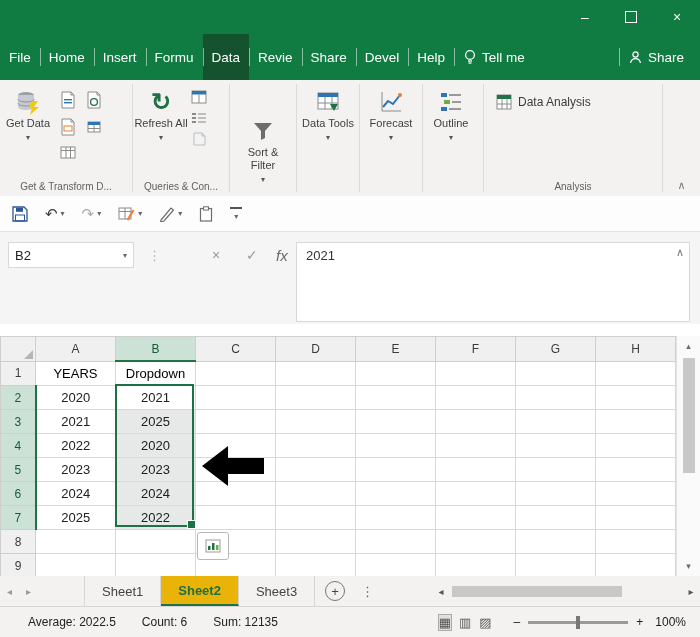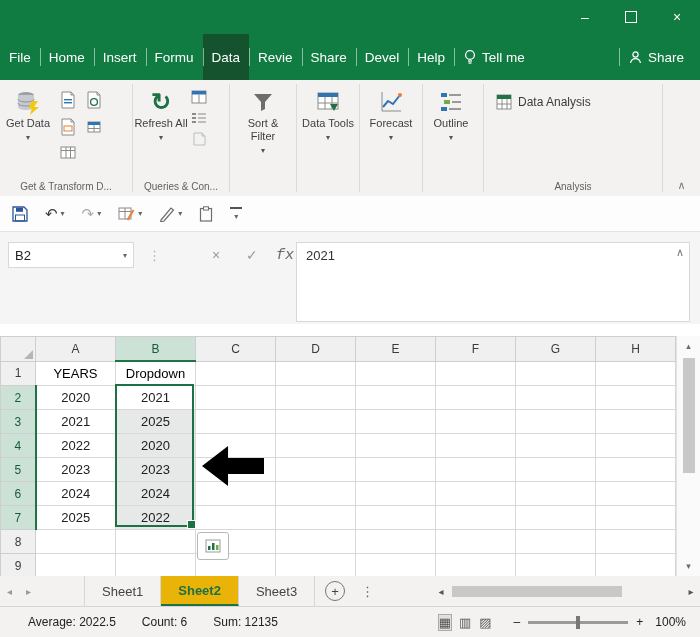--- a/index.html
+++ b/index.html
@@ -51,21 +51,21 @@
   .qcust{display:flex;flex-direction:column;align-items:center;line-height:6px;}
 
   
   #formula{position:absolute;left:0;top:232px;width:700px;height:104px;background:#F5F5F5;}
   #namebox{position:absolute;left:8px;top:10px;width:126px;height:26px;background:#fff;
            border:1px solid #D8D8D8;display:flex;align-items:center;font-size:13px;color:#222;
            padding:0 6px;box-sizing:border-box;}
   #namebox .nbarrow{margin-left:auto;font-size:8px;color:#666;}
   #fbar-dots{position:absolute;left:148px;top:16px;color:#B0B0B0;font-size:13px;}
   .fbtn{position:absolute;top:15px;font-size:14px;color:#9A9A9A;}
-  #fx{font-family:Liberation Mono, monospace;font-style:italic;color:#6A6A6A;font-size:15px;}
+  #fx{font-family:Liberation Sans, sans-serif;font-style:italic;color:#6A6A6A;font-size:15px;}
   #formula-input{position:absolute;left:296px;top:10px;width:394px;height:80px;background:#fff;
                  border:1px solid #D8D8D8;box-sizing:border-box;font-size:13px;color:#333;
                  padding:5px 9px;}
   #formula-expand{position:absolute;right:16px;top:14px;color:#777;font-size:11px;}
   #formula-gap{position:absolute;left:0;top:324px;width:700px;height:12px;background:#fff;}
 
   
   #sheet{position:absolute;left:0;top:336px;width:676px;height:240px;background:#fff;}
   #sheet table{border-collapse:collapse;table-layout:fixed;width:675px;}
   #sheet th,#sheet td{border:1px solid #D8D8D8;height:23px;padding:0;font-size:13px;
@@ -265,21 +265,21 @@
                 <path d="M11 1v3h3" fill="none" stroke="#bdbdbd"></path>
               </svg>
             </span>
         </div>
       </div>
       <div class="caption">Queries &amp; Con...</div>
     </div>
 
     <div class="sep"></div>
 
-    <div class="rgroup" style="width:66px;">
+    <div class="rgroup" style="width:66px;margin-top:29px;">
       <div class="rbtns" style="justify-content:center;">
         <div class="bigbtn">
           <span class="bicon">
             <svg width="24" height="24" viewBox="0 0 24 24">
                 <path d="M3 4h18l-7 8v7l-4 2v-9z" fill="#6D6D6D"></path>
               </svg>
           </span>
           <span>Sort &amp; Filter</span>
           <span class="drop">▾</span>
         </div>

